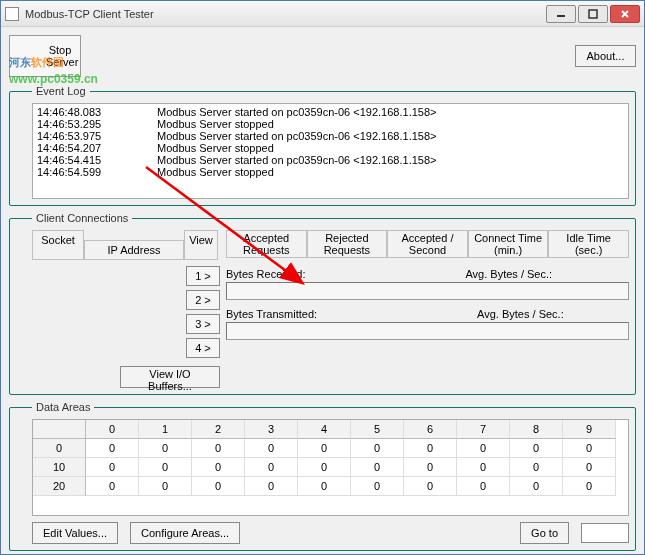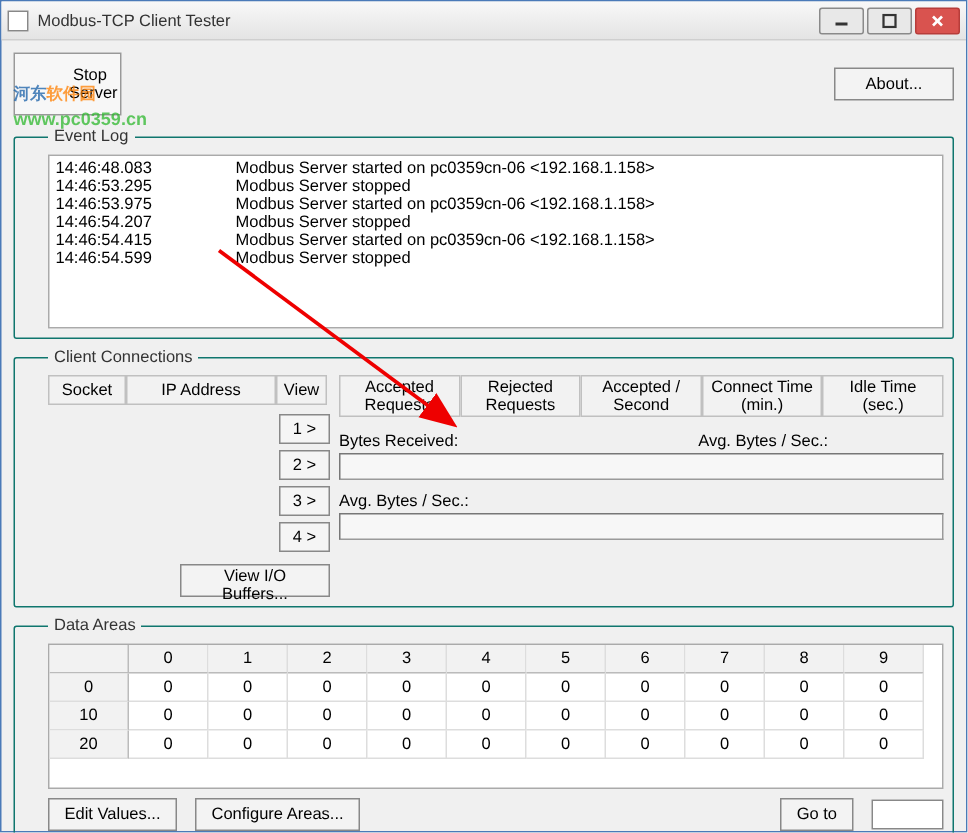--- a/index.html
+++ b/index.html
@@ -16,33 +16,33 @@
 .toprow { display: flex; align-items: center; margin-bottom: 2px; height: 50px; }
 .stop-srv { width: 72px; height: 42px; border: 1px solid #999; background: #f7f7f7; margin-right: 10px; padding-left: 36px; }
 .logo { width: 300px; height: 40px; font-family: "Arial Black", sans-serif; font-size: 28px; font-weight: 900; letter-spacing: -1px; }
 .logo-m { color: #1e90ff; }
 .logo-o { color: #ff3030; }
 .logo-d { color: #2eb82e; }
 .logo-b { color: #2eb82e; }
 .logo-u { color: #2eb82e; }
 .logo-s { color: #c628c6; }
 .logo-rest { color: #111; }
-.about { margin-left: auto; width: 80px; height: 22px; border: 1px solid #888; background: #f3f3f3; }
+.about { margin-left: auto; width: 61px; height: 22px; border: 1px solid #888; background: #f3f3f3; }
 fieldset { border: 1px solid #0f766e; border-radius: 2px; margin: 4px 0 6px 0; padding: 6px 6px 6px 22px; }
 legend { padding: 0 4px; color: #333; }
-.event-list { height: 116px; background: #fff; border: 1px solid #aaa; overflow-y: scroll; padding: 2px 4px; }
+.event-list { height: 96px; background: #fff; border: 1px solid #aaa; overflow-y: scroll; padding: 2px 4px; }
 .event-row { display: flex; gap: 40px; white-space: nowrap; }
 .event-time { width: 80px; color: #000; }
 .event-msg { color: #000; }
 .conn-grid { display: flex; gap: 6px; }
 .conn-left { flex: 0 0 188px; }
 .hdrs { display: flex; }
 .hcell { border: 1px solid #c0c0c0; background: #f2f2f2; text-align: center; padding: 3px 4px; }
 .conn-left .hcell:nth-child(1){ width: 52px;}
-.conn-left .hcell:nth-child(2){ width: 100px;}
+.conn-left .hcell:nth-child(2){ width: 100px; margin-top: 10px;}
 .conn-left .hcell:nth-child(3){ width: 34px;}
 .viewbtns { display: flex; flex-direction: column; align-items: flex-end; gap: 4px; margin-top: 6px; }
 .vb { width: 34px; height: 20px; border: 1px solid #888; background: #f5f5f5; }
 .viewio { width: 100px; height: 22px; border: 1px solid #888; background: #f3f3f3; margin-top: 4px; }
 .conn-right { flex: 1; }
 .statrow { display: flex; gap: 0; margin-bottom: 8px; }
 .statcell { border: 1px solid #c0c0c0; background: #f2f2f2; text-align: center; padding: 2px 4px; height: 28px; display: flex; flex-direction: column; justify-content: center; flex: 1; }
 .fieldlabel { padding: 2px 0 2px 0; }
 .sunk { border: 1px solid #9a9a9a; border-top-color: #777; border-left-color: #777; background: #f7f7f7; height: 18px; width: 100%; }
 .row2 { display: flex; gap: 160px; }
@@ -163,20 +163,21 @@
             <div class="statcell">Accepted / Second</div>
             <div class="statcell">Connect Time (min.)</div>
             <div class="statcell">Idle Time (sec.)</div>
           </div>
           <div class="row2">
             <span class="fieldlabel">Bytes Received:</span>
             <span class="fieldlabel">Avg. Bytes / Sec.:</span>
           </div>
           <div class="sunk"></div>
           <div class="row2" style="margin-top:6px;">
+            <span class="fieldlabel">Bytes Transmitted:</span>
             <span class="fieldlabel">Avg. Bytes / Sec.:</span>
           </div>
           <div class="sunk"></div>
         </div>
       </div>
     </fieldset>
 
     <fieldset>
       <legend>Data Areas</legend>
       <div class="data-table">

